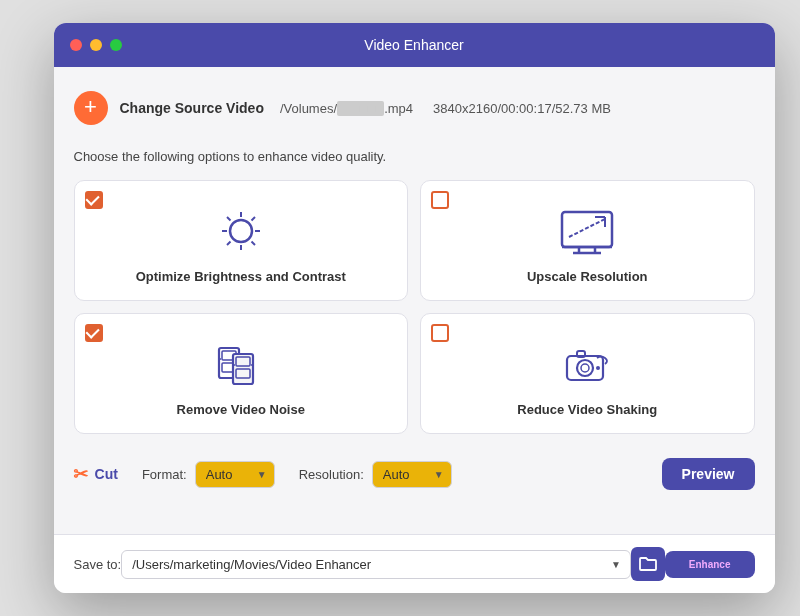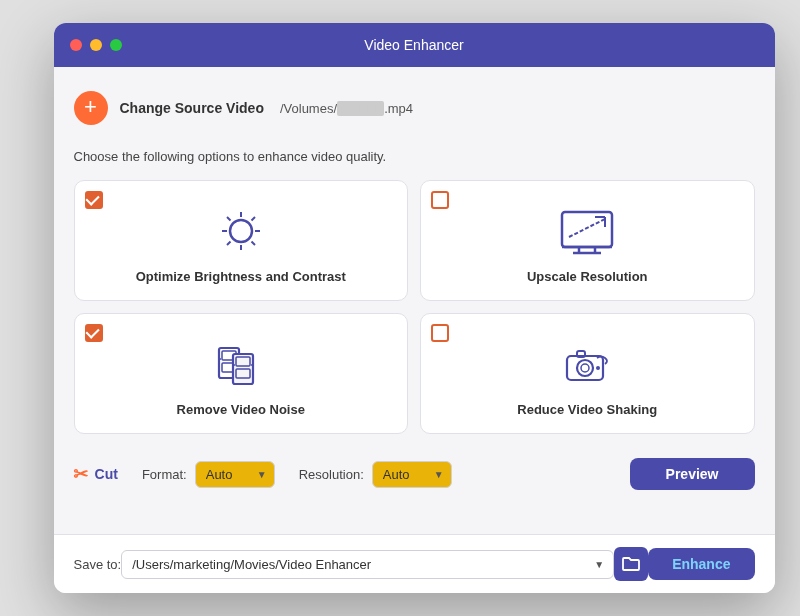--- a/index.html
+++ b/index.html
@@ -209,21 +209,21 @@
       pointer-events: none;
       color: #555;
       font-size: 10px;
     }
     .spacer { flex: 1; }
     .preview-btn {
       background: #4a4aaa;
       color: white;
       border: none;
       border-radius: 8px;
-      padding: 8px 36px;
+      padding: 8px 20px;
       font-size: 14px;
       font-weight: 600;
       cursor: pointer;
     }
     .bottom-bar {
       background: white;
       border-top: 1px solid #e0e0e8;
       display: flex;
       align-items: center;
       padding: 12px 20px;
@@ -264,25 +264,25 @@
       height: 34px;
       display: flex;
       align-items: center;
       justify-content: center;
       cursor: pointer;
       color: white;
       font-size: 16px;
     }
     .enhance-btn {
       background: #4a4aaa;
-      color: #7dd3fc;
+      color: #f0abfc;
       border: none;
       border-radius: 8px;
       padding: 8px 24px;
-      font-size: 14px;
+      font-size: 10px;
       font-weight: 600;
       cursor: pointer;
     }
     
     svg { display: block; }
   </style>
 </head>
 <body>
 
 <div class="window">
@@ -299,20 +299,21 @@
   <div class="content">
 
     <div class="source-bar">
       <button class="add-btn">
         <span>+</span>
       </button>
       <span class="source-label">Change Source Video</span>
       <span class="source-path">
         <span>/Volumes/</span><span style="background:#ccc;color:#ccc;border-radius:2px;">■■■■■■</span><span>.mp4</span>
       </span>
+      <span class="source-info">3840x2160/00:00:17/52.73 MB</span>
     </div>
 
     <p class="hint-text">Choose the following options to enhance video quality.</p>
 
     <div class="options-grid">
 
       <div class="option-card">
         <div class="checkbox-checked checkbox-corner"></div>
         <div class="option-icon">
           <svg width="60" height="50" viewBox="0 0 60 50">

